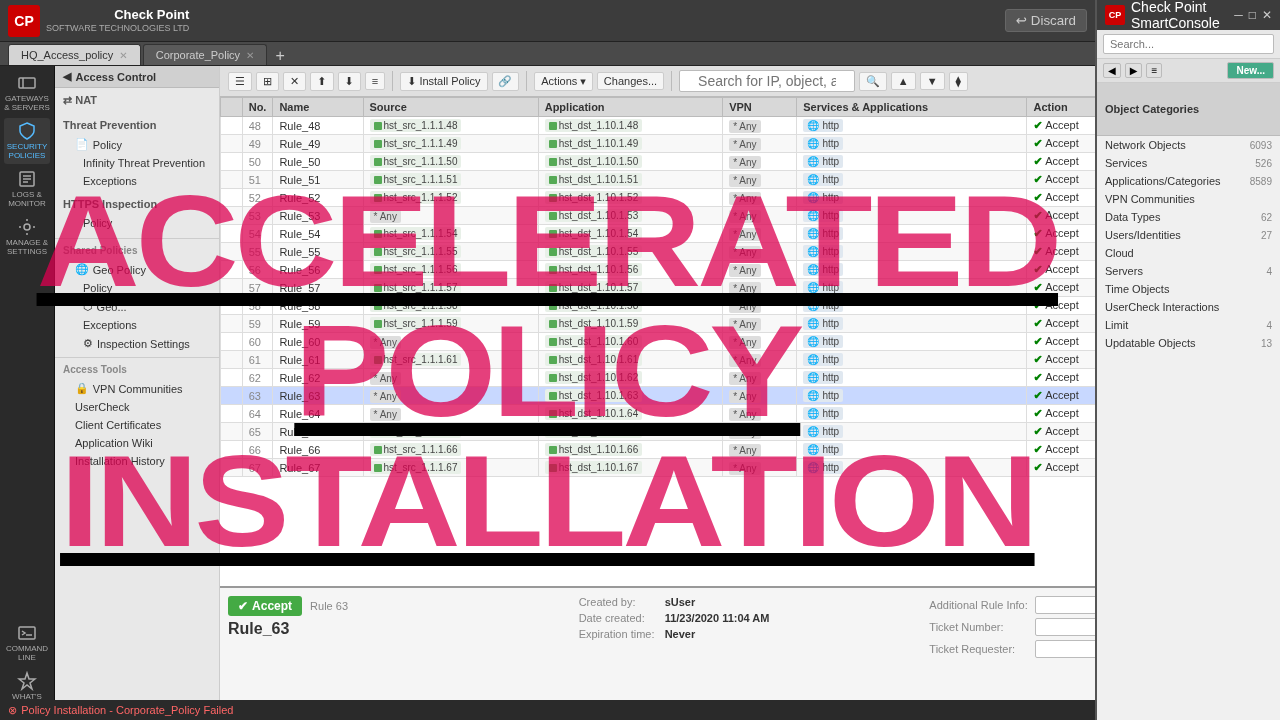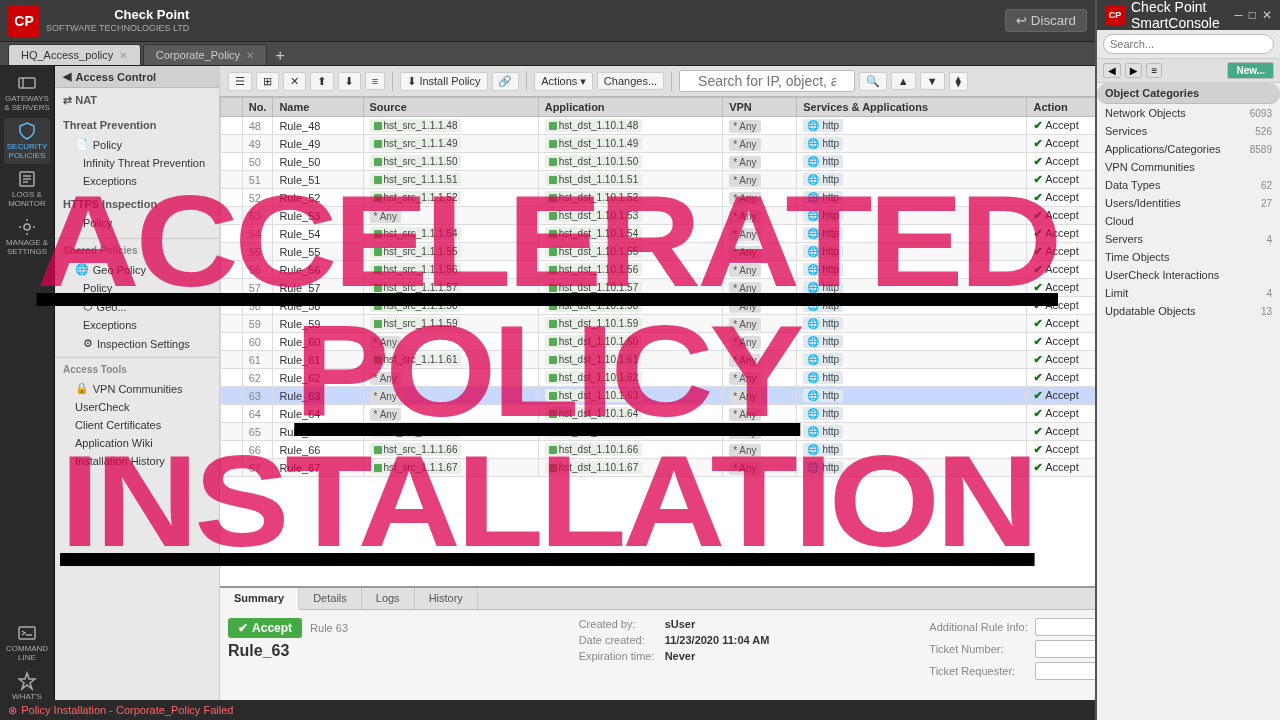--- a/index.html
+++ b/index.html
@@ -90,25 +90,25 @@
     #overlay { position: absolute; top: 42px; left: 0; right: 185px; bottom: 20px; display: flex; flex-direction: column; align-items: center; justify-content: center; pointer-events: none; z-index: 100; text-decoration: underline; }
     #overlay-text { color: rgba(220, 0, 80, 0.75); font-size: 130px; font-weight: 900; text-transform: uppercase; line-height: 1; text-align: center; letter-spacing: -4px; font-family: Arial Black, Arial, sans-serif; transform: scaleX(1.1); user-select: none; }
 
     
     #cp-window { position: absolute; top: 0; right: 0; width: 185px; background: #f0f0f0; border-left: 2px solid #555; height: 720px; z-index: 10; }
     #cp-titlebar { background: #3c3c3c; height: 30px; display: flex; align-items: center; padding: 0 8px; gap: 6px; }
     #cp-titlebar .cp-logo { width: 20px; height: 20px; background: #c00; border-radius: 2px; display: flex; align-items: center; justify-content: center; color: #fff; font-size: 9px; font-weight: bold; }
     #cp-titlebar .cp-title { color: #fff; font-size: 14px; flex: 1; }
     #cp-titlebar .win-btn { color: #ccc; font-size: 12px; cursor: pointer; }
     #cp-searchbar { padding: 4px 6px; background: #e8e8e8; border-bottom: 1px solid #ccc; }
-    #cp-searchbar input { width: 100%; padding: 3px 6px; border: 1px solid #bbb; border-radius: 10px; font-size: 11px; background: #fff; }
+    #cp-searchbar input { width: 100%; padding: 3px 6px; border: 1px solid #bbb; border-radius: 2px; font-size: 11px; background: #fff; }
     #cp-toolbar2 { padding: 3px 6px; background: #e0e0e0; border-bottom: 1px solid #ccc; display: flex; align-items: center; gap: 4px; }
     #cp-toolbar2 button { background: none; border: 1px solid #bbb; padding: 1px 4px; cursor: pointer; font-size: 10px; border-radius: 2px; }
     .new-btn { background: #4a8 !important; color: #fff !important; font-weight: bold; padding: 2px 8px !important; }
-    #obj-categories .cat-header { background: #d0d0d0; padding: 4px 8px; font-weight: bold; font-size: 11px; color: #333; border-bottom: 1px solid #bbb; border-radius: 10px; }
+    #obj-categories .cat-header { background: #d0d0d0; padding: 20px 8px; font-weight: bold; font-size: 11px; color: #333; border-bottom: 1px solid #bbb; }
     .cat-item { padding: 3px 8px; font-size: 11px; color: #333; cursor: pointer; display: flex; align-items: center; justify-content: space-between; }
     .cat-count { color: #888; font-size: 10px; }
 
     
     .sidebar-bottom { margin-top: auto; }
   </style>
 </head>
 <body>
 
 <div id="topbar">
@@ -524,26 +524,20 @@
     <td><span class="http-badge">🌐 http</span></td>
     <td><span class="accept-icon">✔</span> Accept</td>
     <td><span class="log-icon">📋</span> Log</td>
     <td>*</td>
   </tr>
           </tbody>
       </table>
     </div>
 
     <div id="bottom-panel">
-      <div id="bottom-tabs">
-        <div class="bottom-tab active">Summary</div>
-        <div class="bottom-tab">Details</div>
-        <div class="bottom-tab">Logs</div>
-        <div class="bottom-tab">History</div>
-      </div>
       <div id="bottom-content">
         <div>
           <div style="display:flex;align-items:center;gap:8px;margin-bottom:4px;">
             <span class="accept-big">
               <span>✔</span>
               <span>Accept</span>
             </span>
             <span style="color:#888;font-size:11px;">Rule  63</span>
           </div>
           <div class="rule-title">Rule_63</div>

